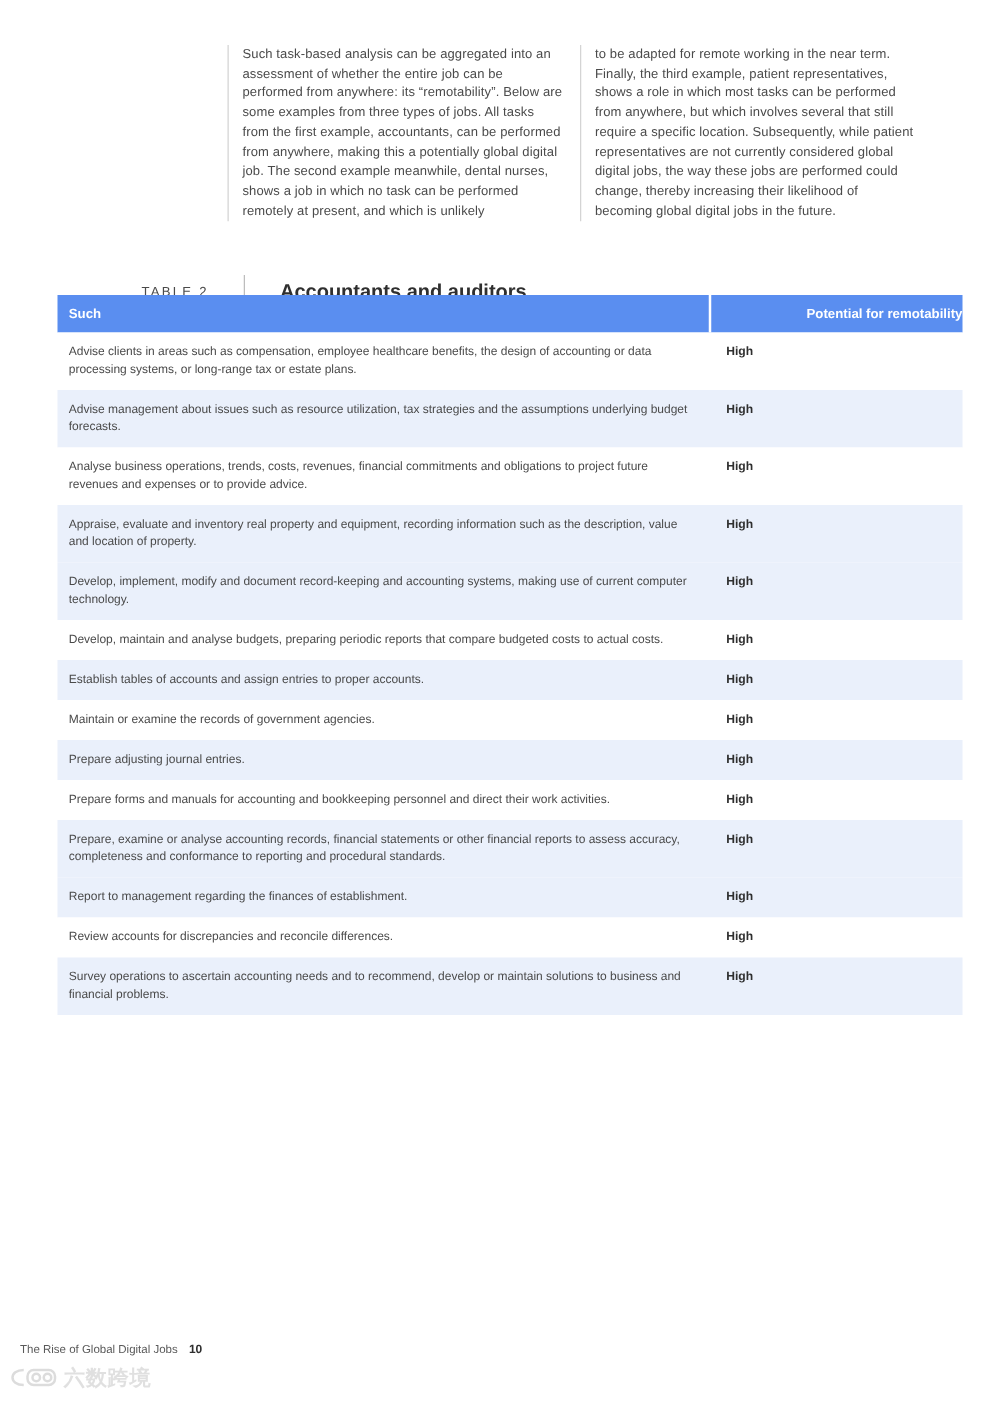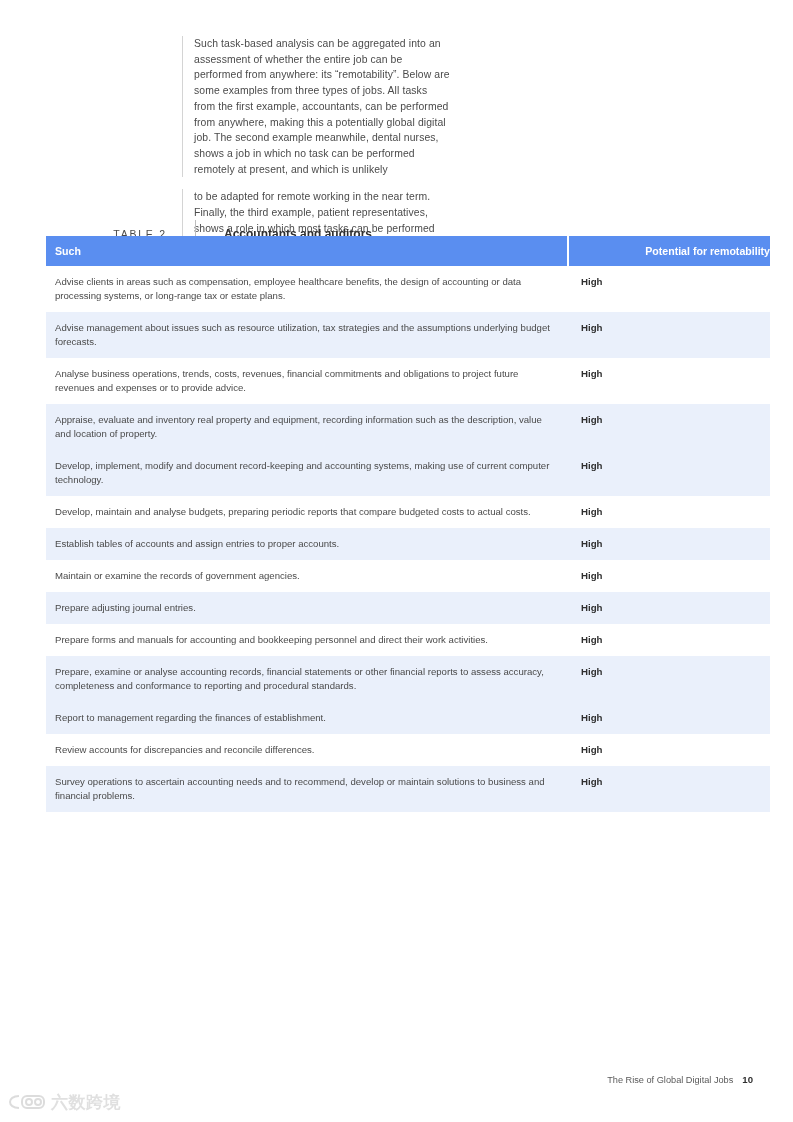--- a/index.html
+++ b/index.html
@@ -16,22 +16,21 @@
     overflow: hidden;
   }
 
   
   .intro {
     position: absolute;
     top: 36px;
     left: 182px;
     width: 564px;
     display: flex;
-    gap: 12px;
-    flex-direction: column;
+    gap: 0;
   }
   .intro-col {
     width: 282px;
     box-sizing: border-box;
     border-left: 1px solid #d4d4d4;
     padding-left: 11px;
     padding-right: 14px;
   }
   .intro-col p {
     margin: 0;
@@ -63,21 +62,21 @@
   }
   .caption-divider {
     width: 1px;
     align-self: stretch;
     background: #bdbdbd;
     margin-top: -4px;
     margin-bottom: -1px;
   }
   .caption-title {
     padding-left: 13px;
-    font-size: 12px;
+    font-size: 16px;
     font-weight: bold;
     color: #2f2f2f;
   }
 
   
   .table-wrap {
     position: absolute;
     top: 236px;
     left: 46px;
     width: 700px;
@@ -124,24 +123,24 @@
     background: #eaf0fb;
   }
   table.data-table tbody tr.row-odd td {
     background: #ffffff;
     margin-top: 29px;
   }
 
   
   .footer {
     position: absolute;
-    left: 6px;
+    left: 16px;
     top: 1074px;
     width: 747px;
-    text-align: right;
+    text-align: left;
     font-size: 9.2px;
     color: #5a5a5a;
   }
   .footer .page-num {
     font-weight: bold;
     color: #2f2f2f;
     margin-left: 9px;
     font-size: 9.6px;
   }
 

